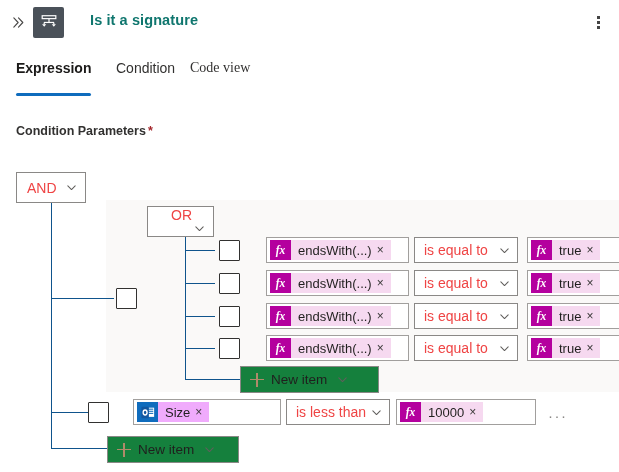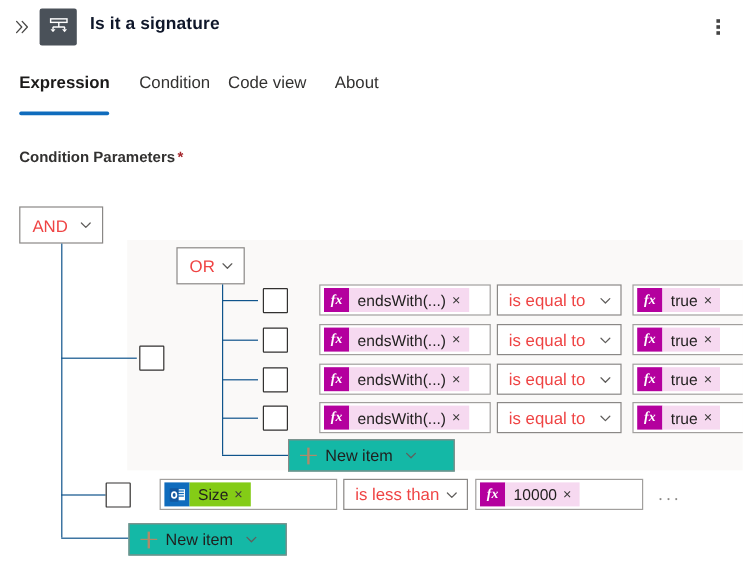--- a/index.html
+++ b/index.html
@@ -16,22 +16,22 @@
     position:absolute;left:6px;top:10px;width:24px;height:24px;
     display:flex;align-items:center;justify-content:center;
     color:#494847;font-size:16px;line-height:1;cursor:pointer;
   }
   .app-icon{
     position:absolute;left:33px;top:7px;width:31px;height:31px;
     background:#4a5159;border-radius:2px;
     display:flex;align-items:center;justify-content:center;
   }
   .app-title{
-    position:absolute;left:75px;top:12px;
-    font-size:14.5px;font-weight:600;color:#0f172a;letter-spacing:.1px;
+    position:absolute;left:90px;top:12px;
+    font-size:14.5px;font-weight:600;color:#0f766e;letter-spacing:.1px;
     white-space:nowrap;
   }
   .kebab{
     position:absolute;right:8px;top:9px;width:26px;height:26px;
     display:flex;flex-direction:column;align-items:center;justify-content:center;
     gap:2px;cursor:pointer;
   }
   .kebab i{display:block;width:3px;height:3px;background:#444;border-radius:0;}
 
   
@@ -92,26 +92,26 @@
     font-style:italic;font-weight:600;font-size:11.5px;color:#fff;
     font-family:"Liberation Serif","DejaVu Serif",serif;
   }
   .token .badge.fx{background:#b4009e;}
   .token .badge.out{background:#0f6cbd;padding:0;}
   .token .body{
     display:flex;align-items:center;gap:5px;height:20px;padding:0 7px 0 7px;
     font-size:13px;color:#201f1e;white-space:nowrap;
   }
   .token .body.pink{background:#f6d9f0;}
-  .token .body.blue{background:#84cc16;justify-content:space-between;}
+  .token .body.blue{background:#f0abfc;justify-content:space-between;}
   .token .x{font-size:12px;color:#3b3a39;line-height:1;}
 
   
   .newitem{
-    position:absolute;box-sizing:border-box;height:27px;background:#14b8a6;border:1px solid #8a8886;
+    position:absolute;box-sizing:border-box;height:27px;background:#15803d;border:1px solid #8a8886;
     display:flex;align-items:center;gap:7px;padding:0 9px;cursor:pointer;
   }
   .newitem .plus{width:14px;height:14px;flex:0 0 auto;position:relative;}
   .newitem .plus:before,.newitem .plus:after{
     content:"";position:absolute;background:#b08a6a;
   }
   .newitem .plus:before{left:0;right:0;top:6px;height:1.6px;}
   .newitem .plus:after{top:0;bottom:0;left:6px;width:1.6px;}
   .newitem .ni-text{font-size:13.5px;color:#201f1e;white-space:nowrap;}
   .newitem .caret{margin-left:3px;width:11px;height:11px;display:flex;align-items:center;justify-content:center;color:#605e5c;}
@@ -163,25 +163,22 @@
     </div>
   </div>
 
   <div class="tabs">
     <div class="tab active" style="left:16px;">
       <span>Expression</span>
     </div>
     <div class="tab" style="left:116px;">
       <span>Condition</span>
     </div>
-    <div class="tab" style="left:190px;">
+    <div class="tab" style="left:190px;font-family:Liberation Serif, serif;">
       <span>Code view</span>
-    </div>
-    <div class="tab" style="left:279px;">
-      <span>About</span>
     </div>
   </div>
 
   <div class="field-label">
     <span>Condition Parameters</span><span class="req">*</span>
   </div>
 
   <div class="builder">
 
     <div class="grouppanel" style="left:106px;top:30px;width:513px;height:192px;"></div>
@@ -198,21 +195,21 @@
     <div class="vline" style="left:51px;top:33px;height:245px;"></div>
 
     <div class="hline" style="left:51px;top:128px;width:63px;"></div>
 
     <div class="hline" style="left:51px;top:242px;width:37px;"></div>
 
     <div class="hline" style="left:51px;top:278px;width:56px;"></div>
 
     <div class="cb" style="left:116px;top:118px;"></div>
 
-    <div class="dd grp-dd" style="left:147px;top:36px;width:57px;">
+    <div class="dd grp-dd" style="left:147px;top:36px;width:67px;flex-direction:column;">
       <span class="dd-text">OR</span>
       <span class="caret">
         <svg width="11" height="11" viewBox="0 0 12 12">
             <path d="M2 4.2 L6 8.2 L10 4.2" fill="none" stroke="#605e5c" stroke-width="1.15" stroke-linecap="round" stroke-linejoin="round"></path>
           </svg>
       </span>
     </div>
 
     <div class="vline" style="left:185px;top:67px;height:142px;"></div>
 

